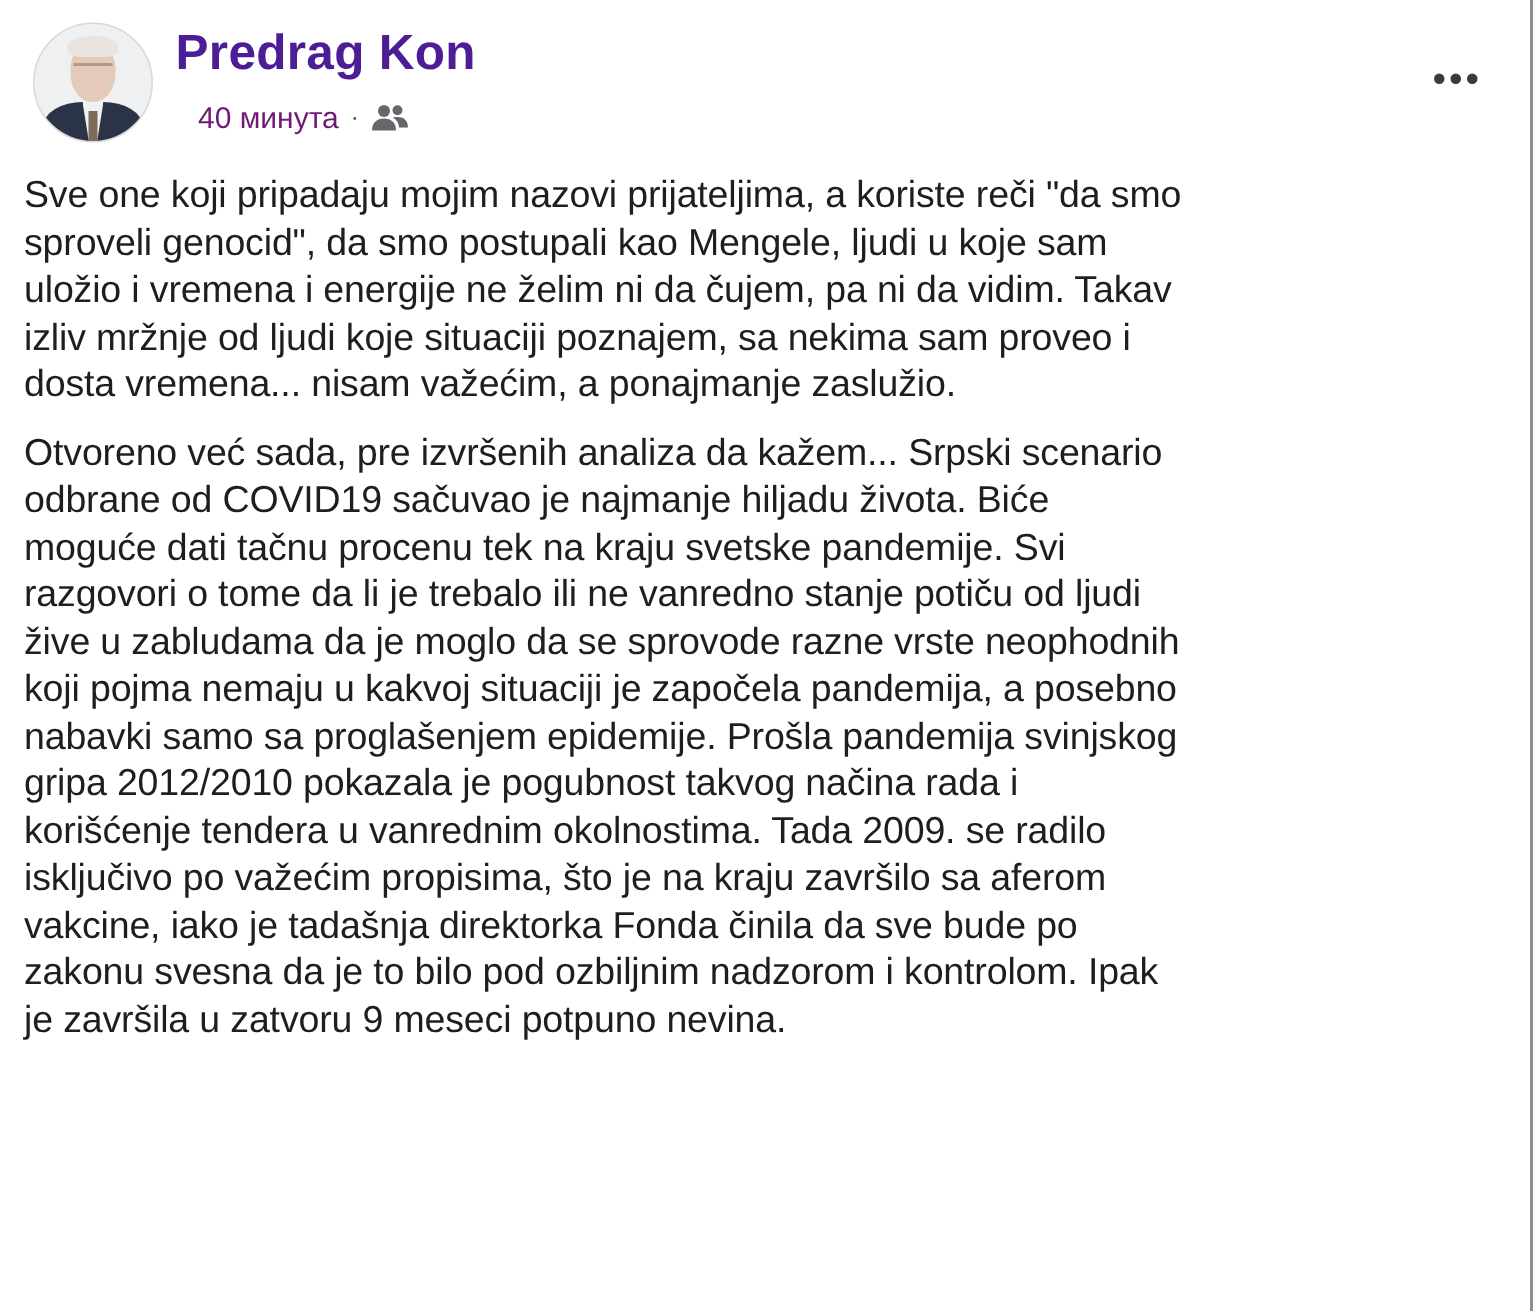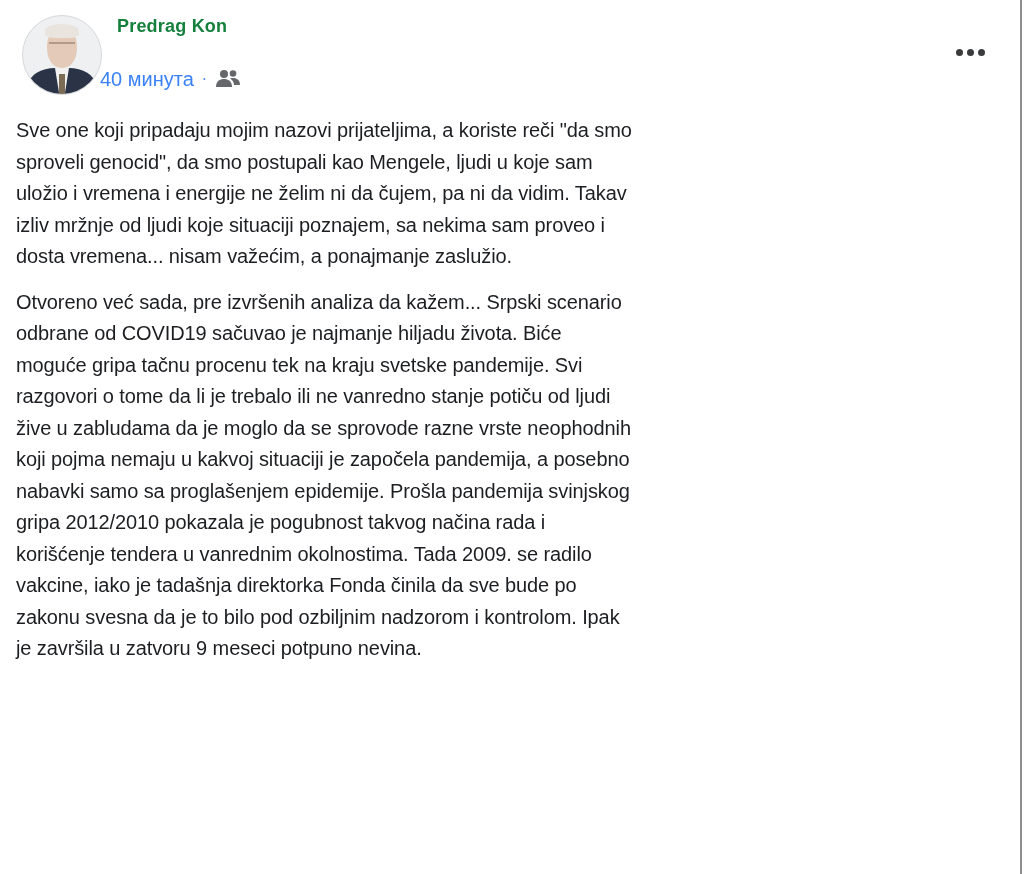--- a/index.html
+++ b/index.html
@@ -80,33 +80,33 @@
     }
     .avatar .tie {
       position: absolute;
       left: 36px; top: 58px;
       width: 6px; height: 20px;
       background: #7c6c56;
     }
     .author-name {
       position: absolute;
       left: 117px; top: 16px;
-      font-size: 18px;
+      font-size: 33px;
       font-weight: bold;
-      color: #15803d;
+      color: #4c1d95;
       letter-spacing: 0.2px;
     }
     .meta {
       position: absolute;
-      left: 100px; top: 66px;
+      left: 132px; top: 66px;
       height: 26px;
       display: flex;
       align-items: center;
       font-size: 20px;
-      color: #3b82f6;
+      color: #701a75;
     }
     .meta .dot {
       margin: 0 8px 0 8px;
       font-size: 16px;
     }
     .audience-icon {
       width: 26px; height: 20px;
       display: inline-block;
     }
     .more-button {
@@ -121,21 +121,21 @@
     }
     .more-button .d {
       width: 7px; height: 7px;
       border-radius: 50%;
       background: #3a3b3c;
     }
     .body-text {
       position: absolute;
       left: 16px; top: 115px;
       width: 990px;
-      font-size: 20px;
+      font-size: 25px;
       line-height: 31.5px;
       color: #1c1e21;
       letter-spacing: -0.1px;
     }
     .para {
       margin: 0;
     }
     .para + .para {
       margin-top: 14px;
     }
@@ -185,27 +185,28 @@
     <p class="para">
       <span class="line">Sve one koji pripadaju mojim nazovi prijateljima, a koriste reči "da smo</span>
       <span class="line">sproveli genocid", da smo postupali kao Mengele, ljudi u koje sam</span>
       <span class="line">uložio i vremena i energije ne želim ni da čujem, pa ni da vidim. Takav</span>
       <span class="line">izliv mržnje od ljudi koje situaciji poznajem, sa nekima sam proveo i</span>
       <span class="line">dosta vremena... nisam važećim, a ponajmanje zaslužio.</span>
     </p>
     <p class="para">
       <span class="line">Otvoreno već sada, pre izvršenih analiza da kažem... Srpski scenario</span>
       <span class="line">odbrane od COVID19 sačuvao je najmanje hiljadu života. Biće</span>
-      <span class="line">moguće gripa tačnu procenu tek na kraju svetske pandemije. Svi</span>
+      <span class="line">moguće dati tačnu procenu tek na kraju svetske pandemije. Svi</span>
       <span class="line">razgovori o tome da li je trebalo ili ne vanredno stanje potiču od ljudi</span>
       <span class="line">žive u zabludama da je moglo da se sprovode razne vrste neophodnih</span>
       <span class="line">koji pojma nemaju u kakvoj situaciji je započela pandemija, a posebno</span>
       <span class="line">nabavki samo sa proglašenjem epidemije. Prošla pandemija svinjskog</span>
       <span class="line">gripa 2012/2010 pokazala je pogubnost takvog načina rada i</span>
       <span class="line">korišćenje tendera u vanrednim okolnostima. Tada 2009. se radilo</span>
+      <span class="line">isključivo po važećim propisima, što je na kraju završilo sa aferom</span>
       <span class="line">vakcine, iako je tadašnja direktorka Fonda činila da sve bude po</span>
       <span class="line">zakonu svesna da je to bilo pod ozbiljnim nadzorom i kontrolom. Ipak</span>
       <span class="line">je završila u zatvoru 9 meseci potpuno nevina.</span>
     </p>
   </div>
 </div>
 
 <div class="right-edge"></div>
 
 </body></html>

